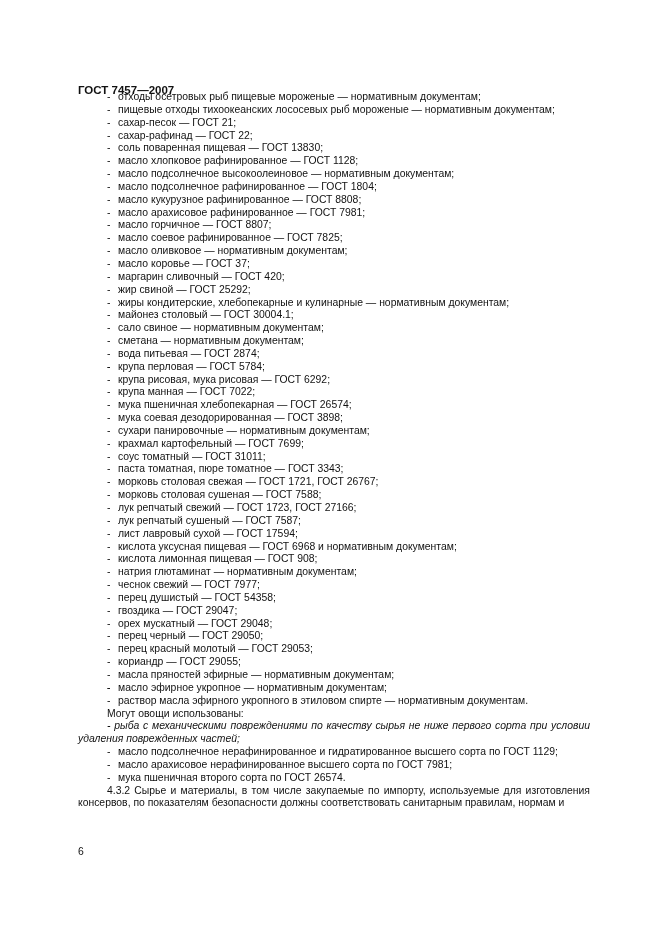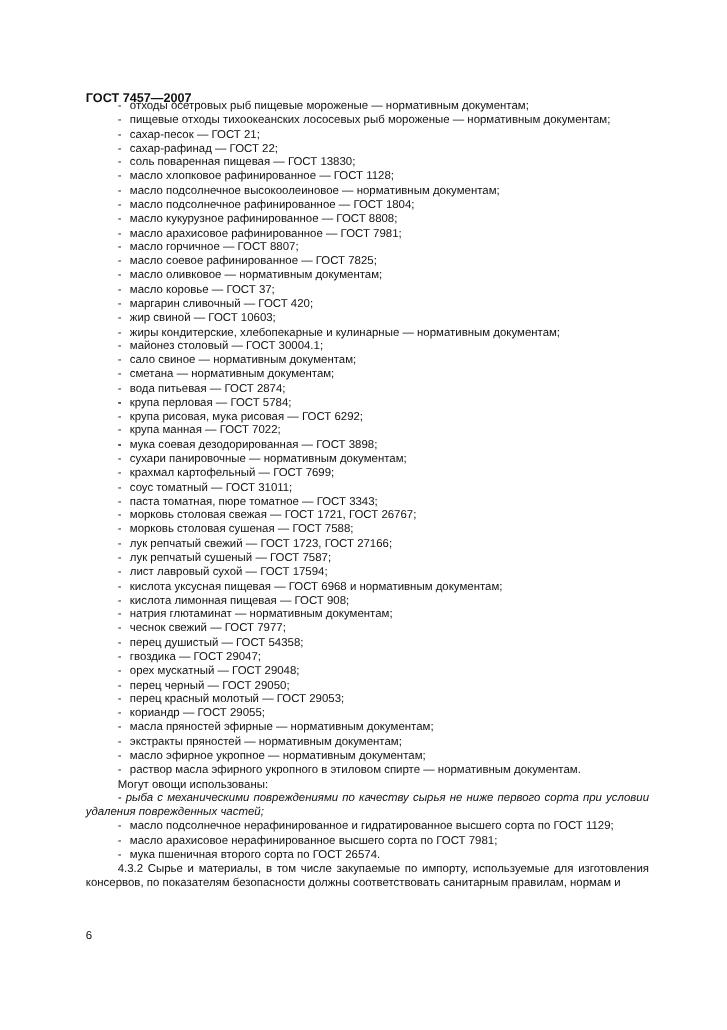--- a/index.html
+++ b/index.html
@@ -29,31 +29,31 @@
     <div class="item"><span class="dash">-</span><span>масло хлопковое рафинированное — ГОСТ 1128;</span></div>
     <div class="item"><span class="dash">-</span><span>масло подсолнечное высокоолеиновое — нормативным документам;</span></div>
     <div class="item"><span class="dash">-</span><span>масло подсолнечное рафинированное — ГОСТ 1804;</span></div>
     <div class="item"><span class="dash">-</span><span>масло кукурузное рафинированное — ГОСТ 8808;</span></div>
     <div class="item"><span class="dash">-</span><span>масло арахисовое рафинированное — ГОСТ 7981;</span></div>
     <div class="item"><span class="dash">-</span><span>масло горчичное — ГОСТ 8807;</span></div>
     <div class="item"><span class="dash">-</span><span>масло соевое рафинированное — ГОСТ 7825;</span></div>
     <div class="item"><span class="dash">-</span><span>масло оливковое — нормативным документам;</span></div>
     <div class="item"><span class="dash">-</span><span>масло коровье — ГОСТ 37;</span></div>
     <div class="item"><span class="dash">-</span><span>маргарин сливочный — ГОСТ 420;</span></div>
-    <div class="item"><span class="dash">-</span><span>жир свиной — ГОСТ 10603;</span></div>
+    <div class="item"><span class="dash">-</span><span>жир свиной — ГОСТ 25292;</span></div>
     <div class="item"><span class="dash">-</span><span>жиры кондитерские, хлебопекарные и кулинарные — нормативным документам;</span></div>
     <div class="item"><span class="dash">-</span><span>майонез столовый — ГОСТ 30004.1;</span></div>
     <div class="item"><span class="dash">-</span><span>сало свиное — нормативным документам;</span></div>
     <div class="item"><span class="dash">-</span><span>сметана — нормативным документам;</span></div>
     <div class="item"><span class="dash">-</span><span>вода питьевая — ГОСТ 2874;</span></div>
     <div class="item"><span class="dash">-</span></div>
     <div class="item"><span class="dash">-</span><span>крупа перловая — ГОСТ 5784;</span></div>
     <div class="item"><span class="dash">-</span><span>крупа рисовая, мука рисовая — ГОСТ 6292;</span></div>
     <div class="item"><span class="dash">-</span><span>крупа манная — ГОСТ 7022;</span></div>
-    <div class="item"><span class="dash">-</span></div>
+    <div class="item"><span class="dash">-</span><span>мука пшеничная хлебопекарная — ГОСТ 26574;</span></div>
     <div class="item"><span class="dash">-</span><span>мука соевая дезодорированная — ГОСТ 3898;</span></div>
     <div class="item"><span class="dash">-</span><span>сухари панировочные — нормативным документам;</span></div>
     <div class="item"><span class="dash">-</span><span>крахмал картофельный — ГОСТ 7699;</span></div>
     <div class="item"><span class="dash">-</span><span>соус томатный — ГОСТ 31011;</span></div>
     <div class="item"><span class="dash">-</span><span>паста томатная, пюре томатное — ГОСТ 3343;</span></div>
     <div class="item"><span class="dash">-</span><span>морковь столовая свежая — ГОСТ 1721, ГОСТ 26767;</span></div>
     <div class="item"><span class="dash">-</span><span>морковь столовая сушеная — ГОСТ 7588;</span></div>
     <div class="item"><span class="dash">-</span><span>лук репчатый свежий — ГОСТ 1723, ГОСТ 27166;</span></div>
     <div class="item"><span class="dash">-</span><span>лук репчатый сушеный — ГОСТ 7587;</span></div>
     <div class="item"><span class="dash">-</span><span>лист лавровый сухой — ГОСТ 17594;</span></div>
@@ -61,21 +61,21 @@
     <div class="item"><span class="dash">-</span><span>кислота лимонная пищевая — ГОСТ 908;</span></div>
     <div class="item"><span class="dash">-</span><span>натрия глютаминат — нормативным документам;</span></div>
     <div class="item"><span class="dash">-</span><span>чеснок свежий — ГОСТ 7977;</span></div>
     <div class="item"><span class="dash">-</span><span>перец душистый — ГОСТ 54358;</span></div>
     <div class="item"><span class="dash">-</span><span>гвоздика — ГОСТ 29047;</span></div>
     <div class="item"><span class="dash">-</span><span>орех мускатный — ГОСТ 29048;</span></div>
     <div class="item"><span class="dash">-</span><span>перец черный — ГОСТ 29050;</span></div>
     <div class="item"><span class="dash">-</span><span>перец красный молотый — ГОСТ 29053;</span></div>
     <div class="item"><span class="dash">-</span><span>кориандр — ГОСТ 29055;</span></div>
     <div class="item"><span class="dash">-</span><span>масла пряностей эфирные — нормативным документам;</span></div>
-    <div class="item"><span class="dash">-</span><span>экстракты пряностей — нормативным документам;</span></div>
+    <div class="item"><span class="dash">-</span></div>
     <div class="item"><span class="dash">-</span><span>масло эфирное укропное — нормативным документам;</span></div>
     <div class="item"><span class="dash">-</span><span>раствор масла эфирного укропного в этиловом спирте — нормативным документам.</span></div>
   </div>
 
   <div class="para">Могут овощи использованы:</div>
 
   <div class="wrap-item">- рыба с механическими повреждениями по качеству сырья не ниже первого сорта при условии удаления поврежденных частей;</div>
 
   <div>
     <div class="item"><span class="dash">-</span><span>масло подсолнечное нерафинированное и гидратированное высшего сорта по ГОСТ 1129;</span></div>

